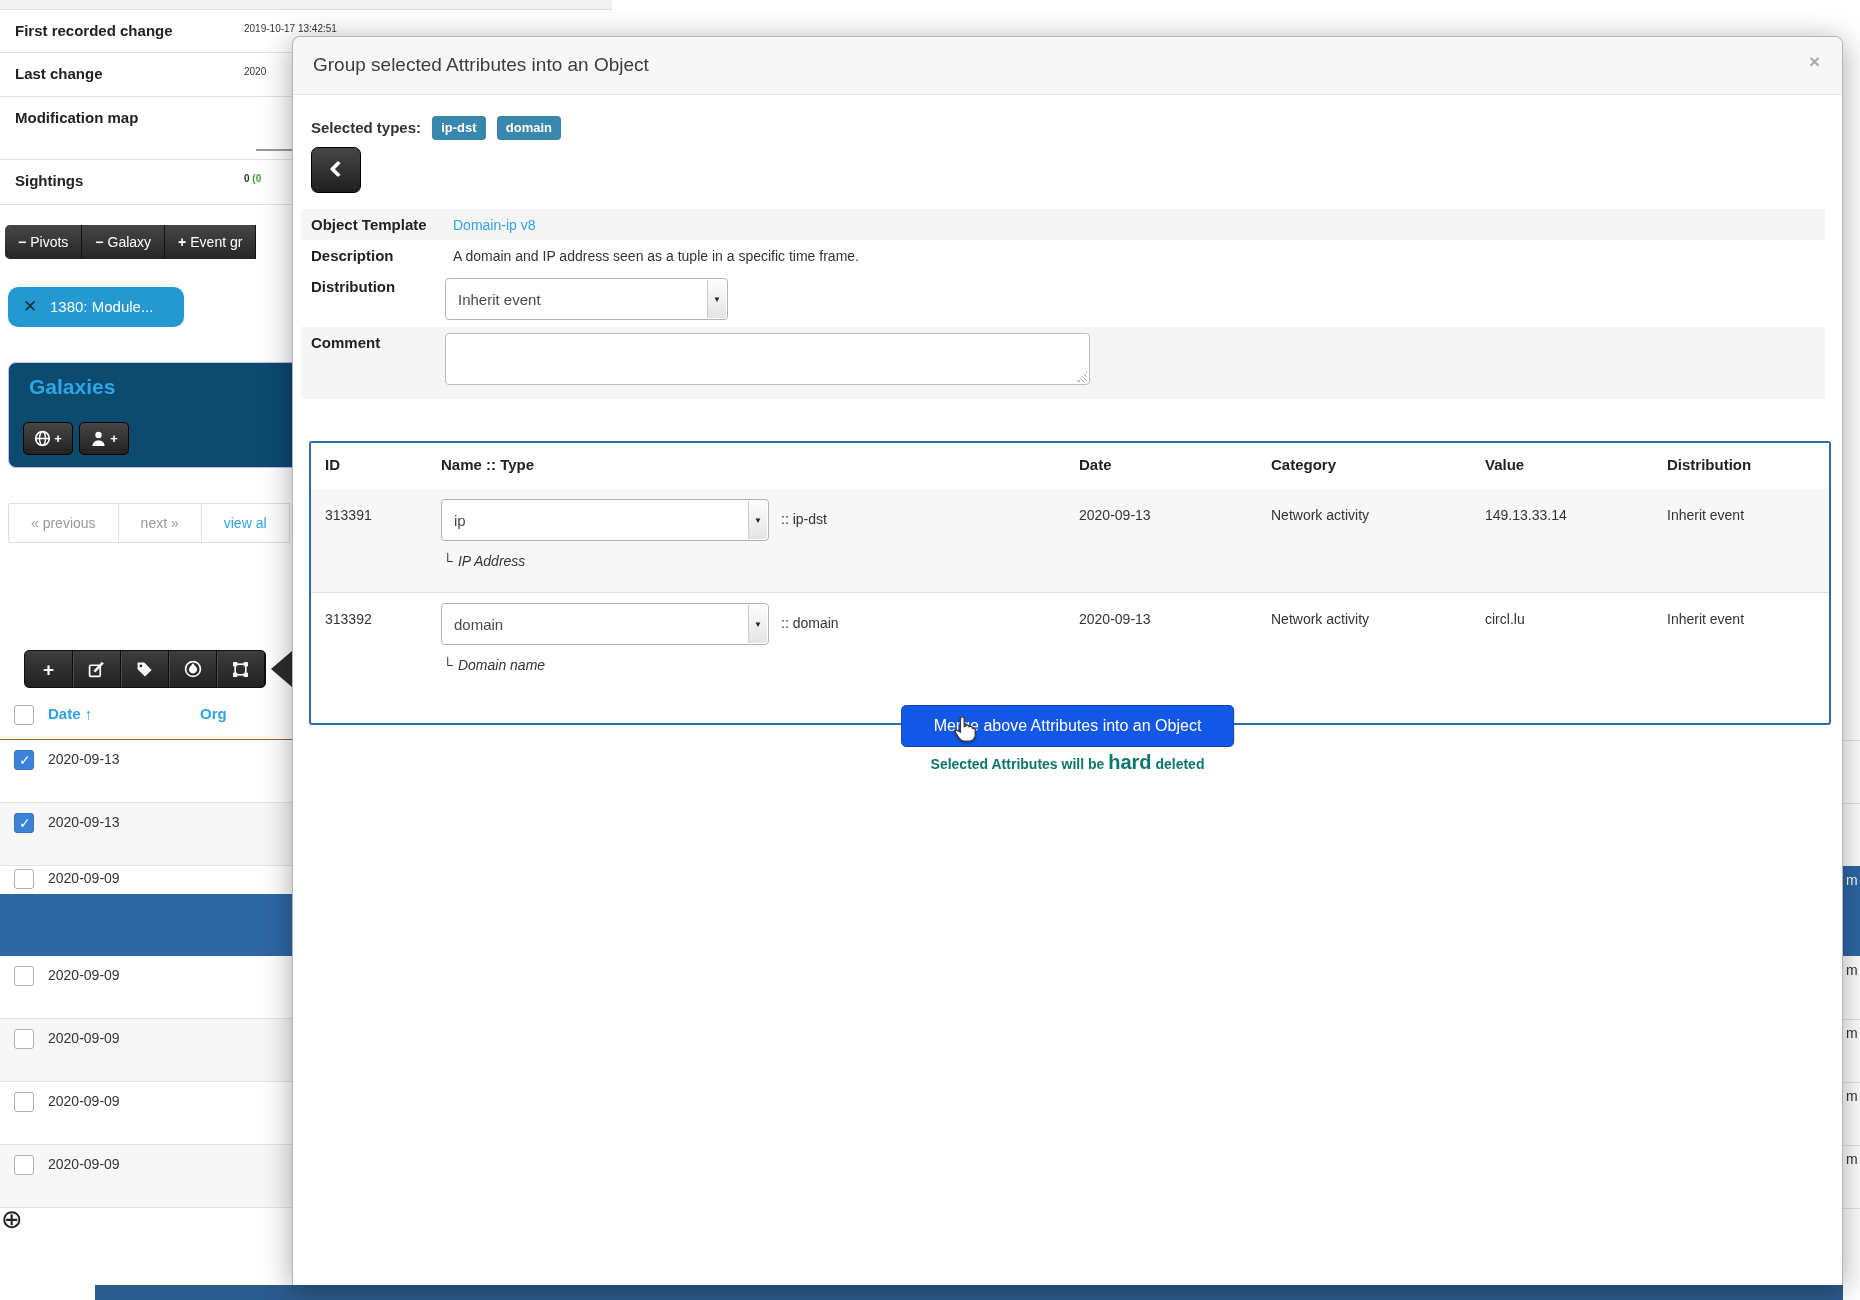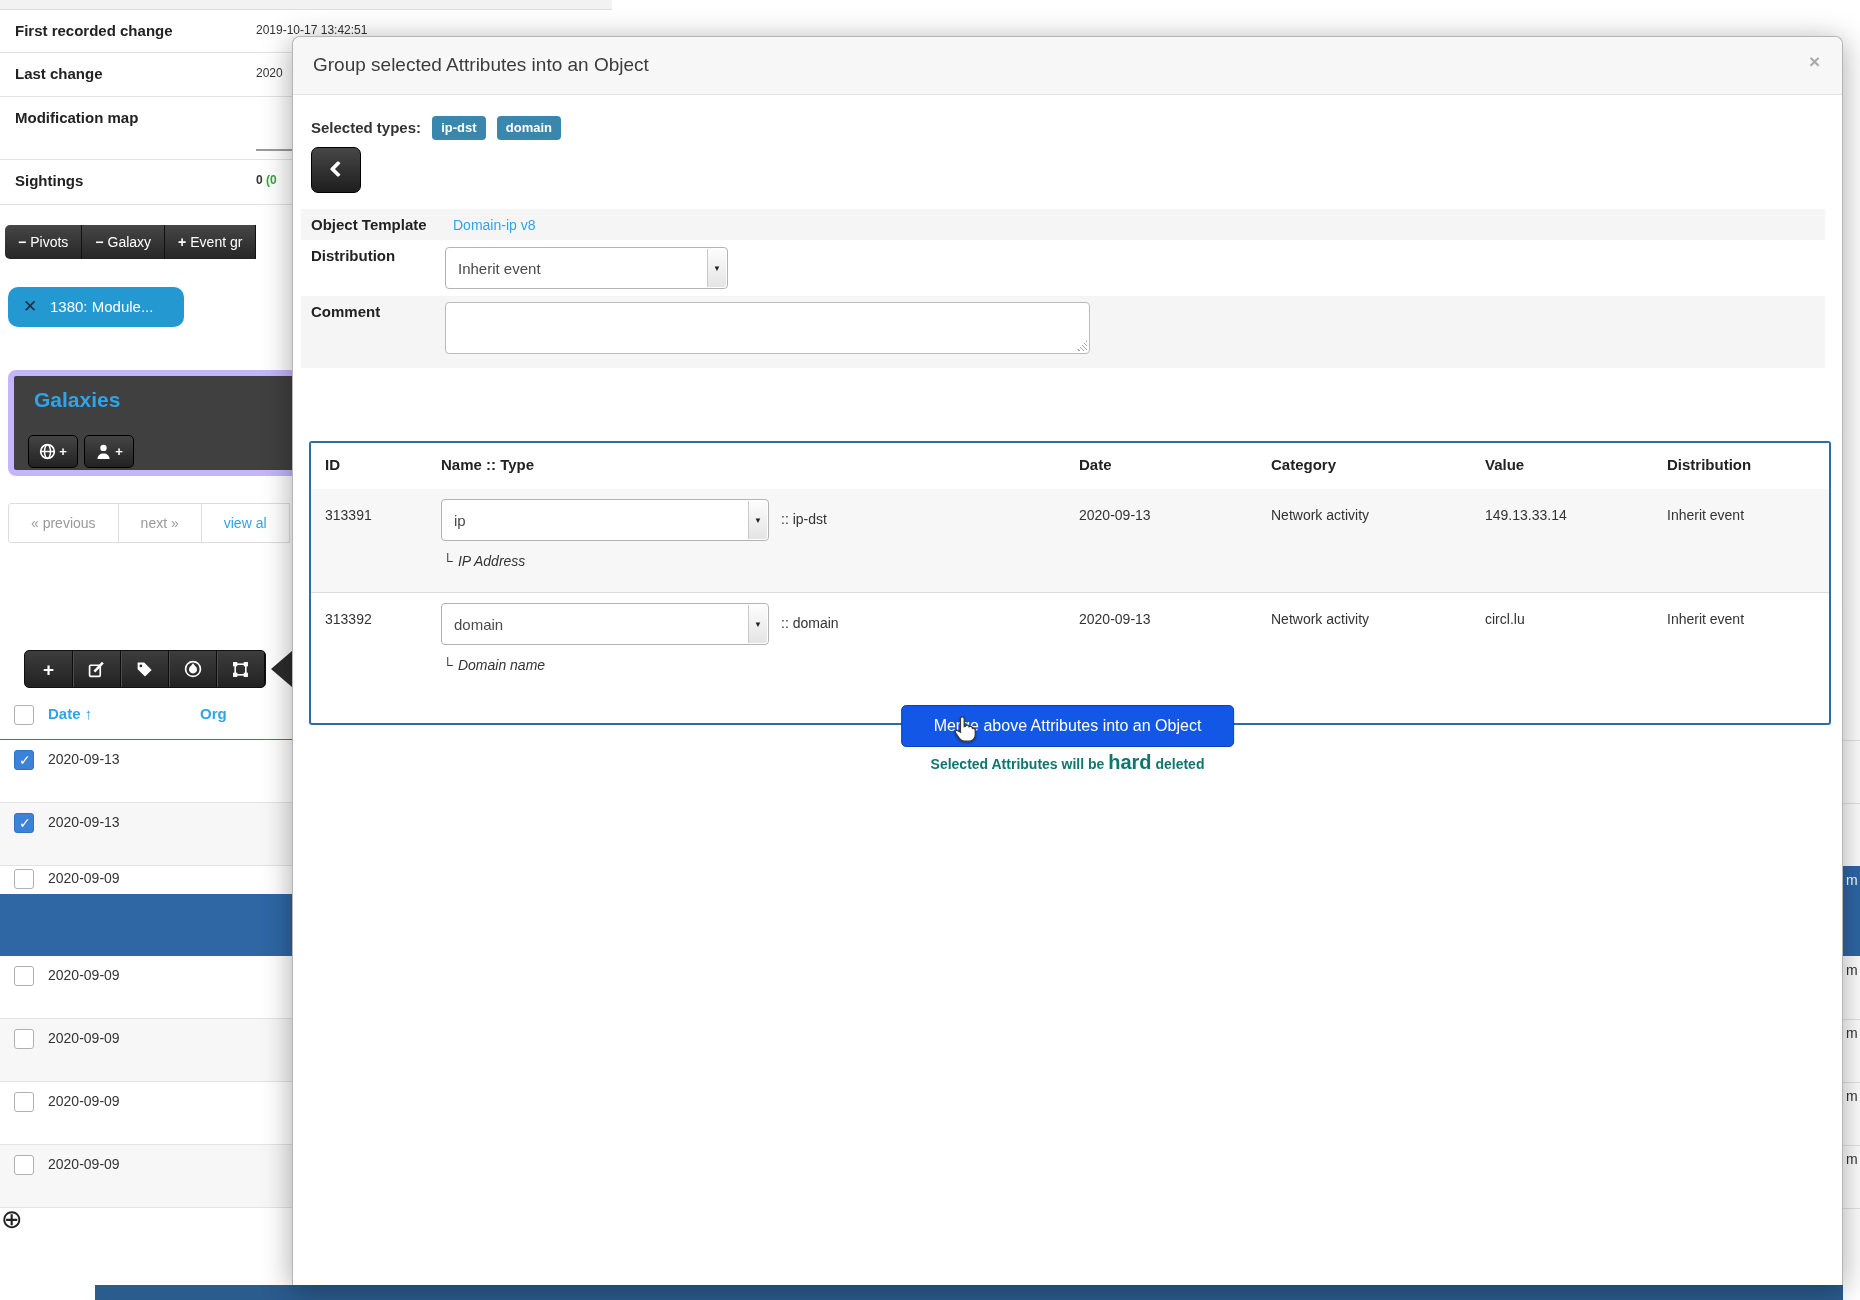--- a/index.html
+++ b/index.html
@@ -5,36 +5,36 @@
   * { margin:0; padding:0; box-sizing:border-box; }
   html,body { width:1860px; height:1300px; overflow:hidden; background:#fff;
     font-family:"Liberation Sans","DejaVu Sans",sans-serif; color:#333; }
   .abs { position:absolute; }
 
   
   .page { position:absolute; inset:0; }
   .meta-strip { left:0; top:0; width:612px; height:10px; background:#f2f2f2; border-bottom:1px solid #ddd; }
   .meta-row { left:0; width:612px; border-bottom:1px solid #e2e2e2; background:#fff; }
   .meta-label { position:absolute; left:15px; top:12px; font-size:15px; font-weight:bold; color:#222; }
-  .meta-value { position:absolute; left:256px; top:13px; font-size:12px; color:#333; white-space:nowrap; }
+  .meta-value { position:absolute; left:244px; top:13px; font-size:10px; color:#333; white-space:nowrap; }
   .meta-green { color:#3aa33a; font-weight:bold; }
   .sparkline { position:absolute; left:256px; top:52px; width:170px; height:2px; background:#9a9a9a; }
 
   .tabs { left:5px; top:225px; height:34px; display:flex; width:287px; overflow:hidden; }
   .tab { background:linear-gradient(#464646,#262626); color:#fff; font-size:14px; line-height:34px;
     padding:0 13px; border-right:1px solid #111; white-space:nowrap;text-align:center; }
   .tab:first-child { border-radius:5px 0 0 5px; }
   .tab .tico { font-weight:bold; margin-right:4px; }
 
   .pill { left:8px; top:287px; width:176px; height:40px; background:#2499d1; border-radius:10px;
     color:#fff; font-size:15px; line-height:40px; padding-left:42px; white-space:nowrap; }
   .pill-x { position:absolute; left:15px; top:0; color:#20303c; font-weight:bold; font-size:17px; }
 
-  .gal-panel { left:8px; top:370px; width:560px; height:106px; background:#404040;
-    border:6px solid #c4b5fd; border-radius:8px; }
+  .gal-panel { left:8px; top:362px; width:560px; height:106px; background:#0c4a6e;
+    border:1px solid #c4b5fd; border-radius:8px; }
   .gal-title { position:absolute; left:20px; top:12px; color:#2fa4e7; font-size:21px; font-weight:bold; }
   .dark-btn { position:absolute; top:59px; height:33px; background:linear-gradient(#454545,#222);
     border:1px solid #000; border-radius:5px; color:#fff; display:flex; align-items:center;
     justify-content:center; gap:3px; }
   .dark-btn .plus { font-size:13px; font-weight:bold; color:#fff; }
 
   .pager { left:8px; top:503px; height:40px; display:flex; width:287px; overflow:hidden; }
   .pager .cell { border:1px solid #ddd; margin-left:-1px; background:#fff; line-height:38px;
     padding:0 22px; font-size:14px; color:#999; white-space:nowrap; }
   .pager .cell:first-child { margin-left:0; border-radius:3px 0 0 3px; }
@@ -293,20 +293,24 @@
 
   <div class="back-btn">
     <span class="chev-left"></span>
   </div>
 
   <div class="info-table">
     <div class="info-row gray" style="height:31px;">
       <span class="info-label">Object Template</span>
       <span class="info-value link">Domain-ip v8</span>
     </div>
+    <div class="info-row" style="height:31px;">
+      <span class="info-label">Description</span>
+      <span class="info-value">A domain and IP address seen as a tuple in a specific time frame.</span>
+    </div>
     <div class="info-row" style="height:56px;">
       <span class="info-label">Distribution</span>
       <span class="fakeselect" style="left:144px;top:7px;width:283px;height:42px;">
         <span class="txt">Inherit event</span>
         <span class="arr">▼</span>
       </span>
     </div>
     <div class="info-row gray" style="height:72px;">
       <span class="info-label">Comment</span>
       <span class="fake-textarea" style="left:144px;top:6px;width:645px;height:52px;"></span>

